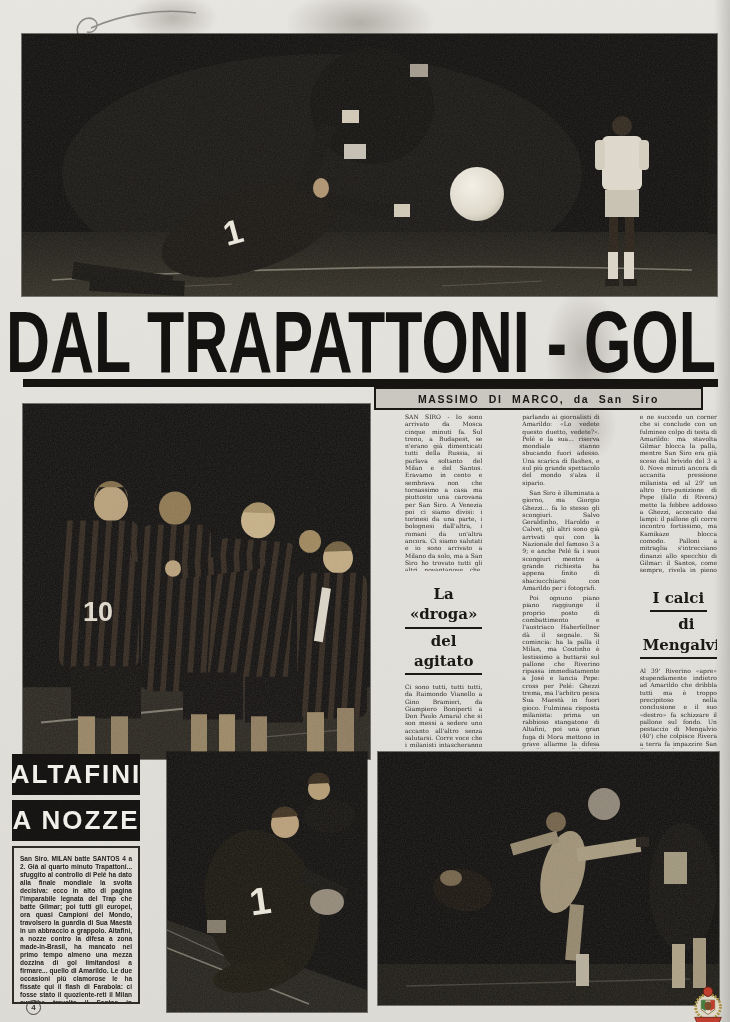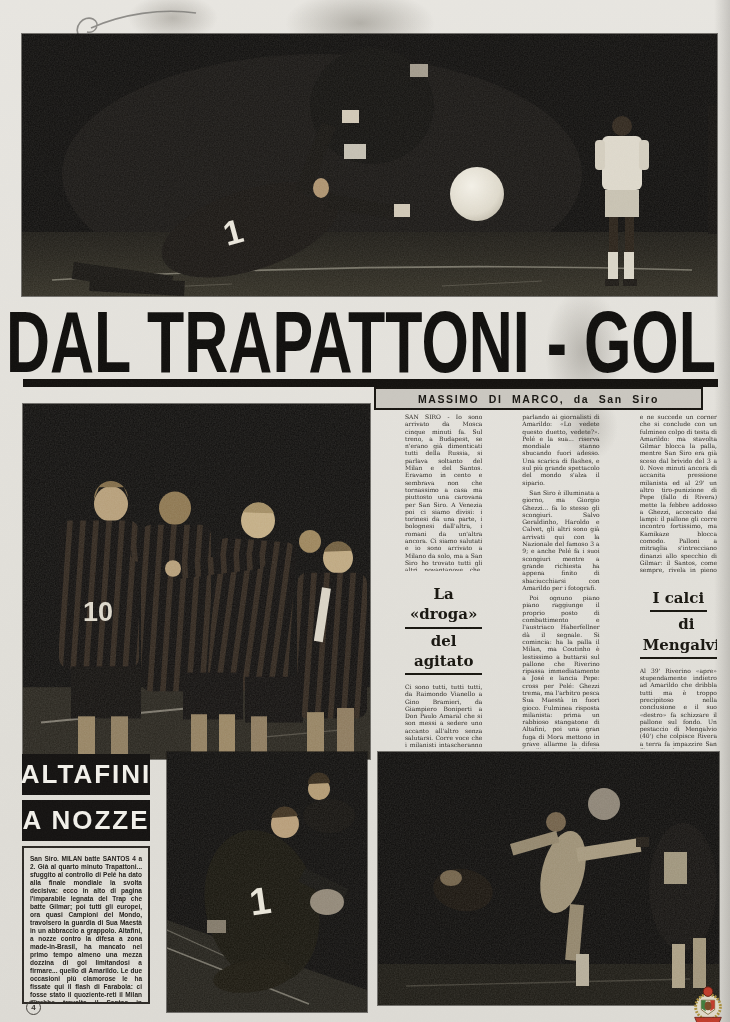--- a/index.html
+++ b/index.html
@@ -28,21 +28,21 @@
   }
   .col p + p{text-indent:7px;}
   .clip1{height:158px;overflow:hidden;flex:none;}
   .clip3{height:162px;overflow:hidden;flex:none;}
   .grow{flex:1 1 auto;overflow:hidden;}
   .subhead{flex:none;text-align:center;margin:9px 0 7px 0;}
   .subhead span{
     display:inline-block;font-family:"DejaVu Serif",serif;font-weight:bold;font-size:15px;
     line-height:1.35;color:#17150f;border-bottom:2px solid #17150f;padding:0 3px 2px 3px;margin:1px 0;
   }
-  .sidebar{position:absolute;left:22px;top:754px;width:128px;}
+  .sidebar{position:absolute;left:12px;top:754px;width:128px;}
   .sidebar-bar{
     height:41px;background:#131110;color:#f1efe9;display:flex;align-items:center;justify-content:center;
     font-weight:bold;font-size:26px;letter-spacing:2px;margin-bottom:5px;
   }
   .sidebar-box{
     box-sizing:border-box;margin-top:2px;height:158px;border:2px solid #2b2824;background:#dedcd5;
     padding:7px 6px;overflow:hidden;
   }
   .sidebar-box p{
     margin:0;font-size:6.5px;line-height:8px;font-weight:bold;text-align:justify;color:#23201c;

